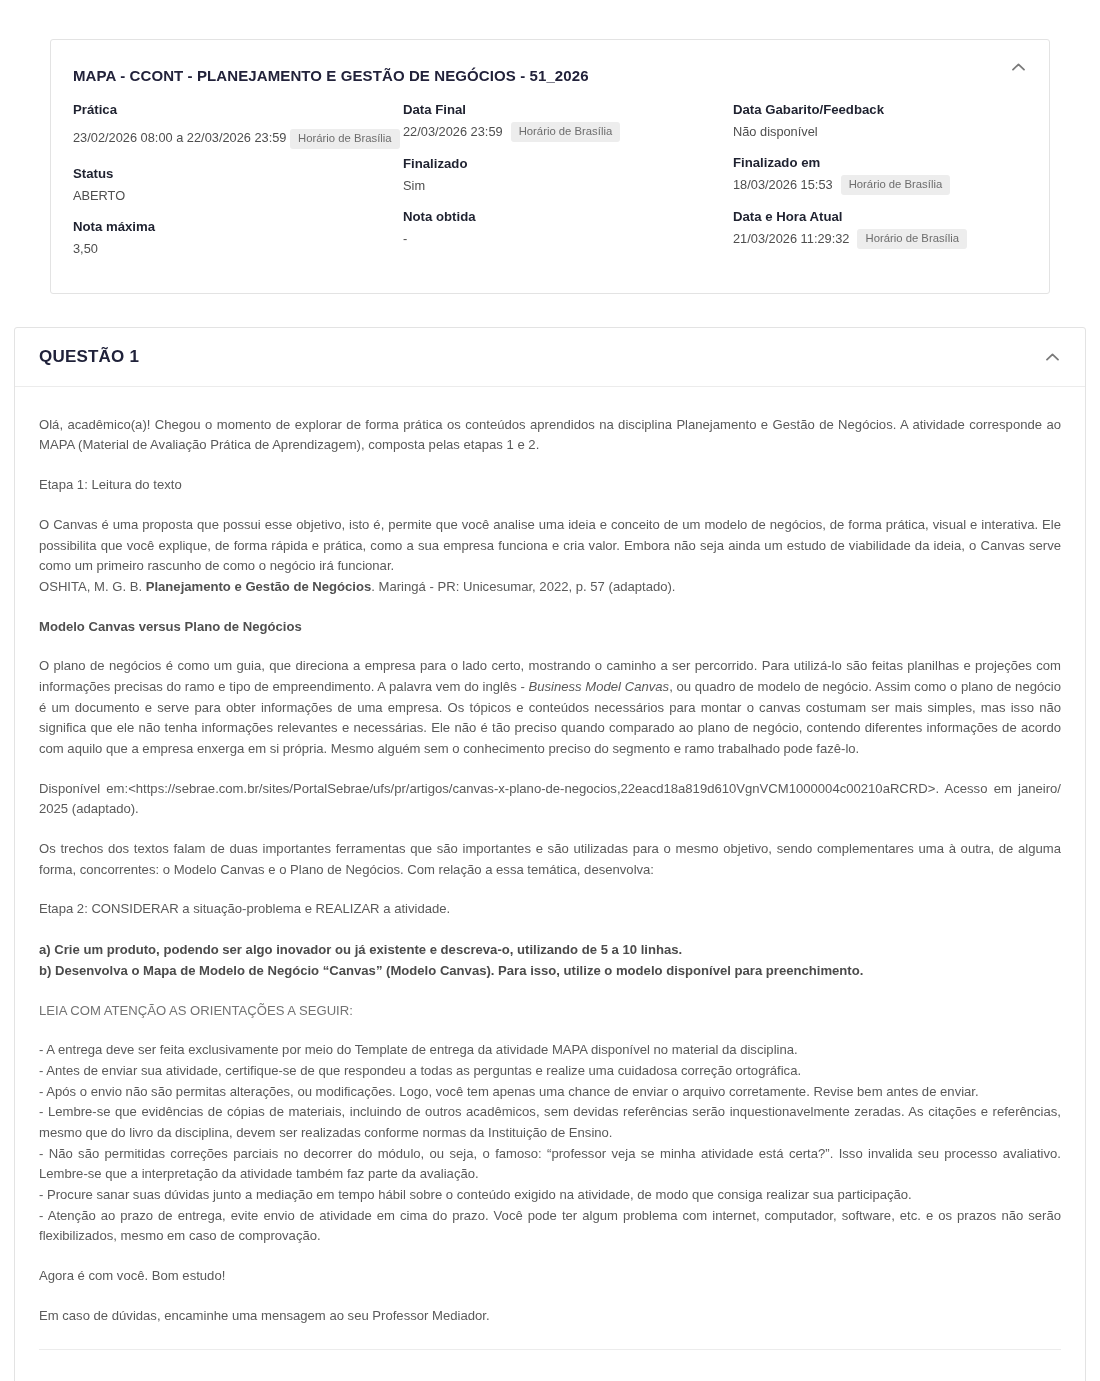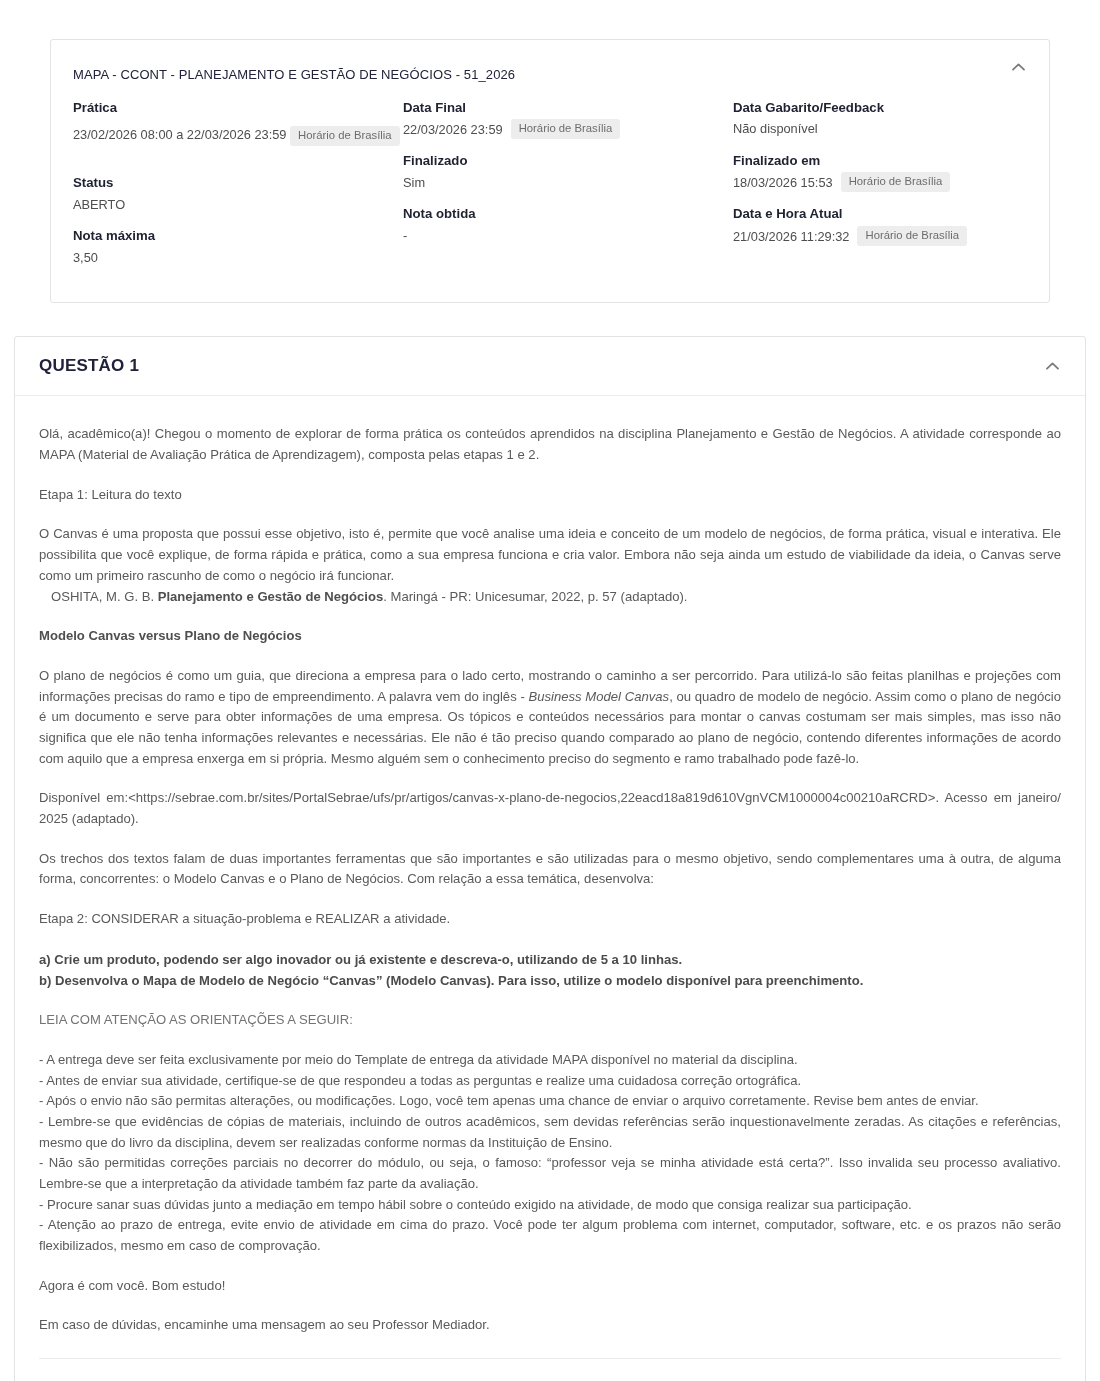--- a/index.html
+++ b/index.html
@@ -20,22 +20,22 @@
   
   .summary-card {
     margin: 39px 50px 0 50px;
     border: 1px solid #e3e3e3;
     border-radius: 3px;
     background: #ffffff;
     padding: 18px 22px 22px 22px;
     position: relative;
   }
   .summary-title {
-    font-size: 13px;
-    font-weight: normal;
+    font-size: 15px;
+    font-weight: bold;
     color: #22223a;
     letter-spacing: 0.1px;
     margin: 9px 0 16px 0;
     line-height: 1.2;
   }
   .collapse-toggle {
     position: absolute;
     top: 14px;
     right: 18px;
     width: 26px;
@@ -66,21 +66,21 @@
     line-height: 1.5;
     margin: 0 0 13px 0;
     display: flex;
     align-items: center;
     flex-wrap: wrap;
     gap: 8px;
     min-height: 17px;
   }
   .meta-value.stacked {
     display: block;
-    margin-bottom: 16px;
+    margin-bottom: 4px;
   }
   .meta-value.stacked .badge { margin-top: 7px; }
   .badge {
     display: inline-block;
     background: #ededed;
     color: #6d6d6d;
     font-size: 11.3px;
     border-radius: 3px;
     padding: 3px 8px 4px 8px;
     line-height: 1.15;
@@ -116,21 +116,21 @@
   }
   .question-body p {
     margin: 0 0 19px 0;
     font-size: 13.1px;
     line-height: 1.58;
     color: #5a5a5a;
     text-align: justify;
   }
   .question-body p.left { text-align: left; }
   .question-body p.tight { margin-bottom: 0; }
-  .question-body p.tight-follow { margin-top: 0; margin-left: 12px; }
+  .question-body p.tight-follow { margin-top: 0; }
   .question-body b, .question-body strong {
     font-weight: bold;
     color: #4f4f4f;
   }
   .question-body i, .question-body em { font-style: italic; }
   .bold-line {
     font-weight: bold;
     color: #4b4b4b;
     display: block;
     line-height: 1.62;

